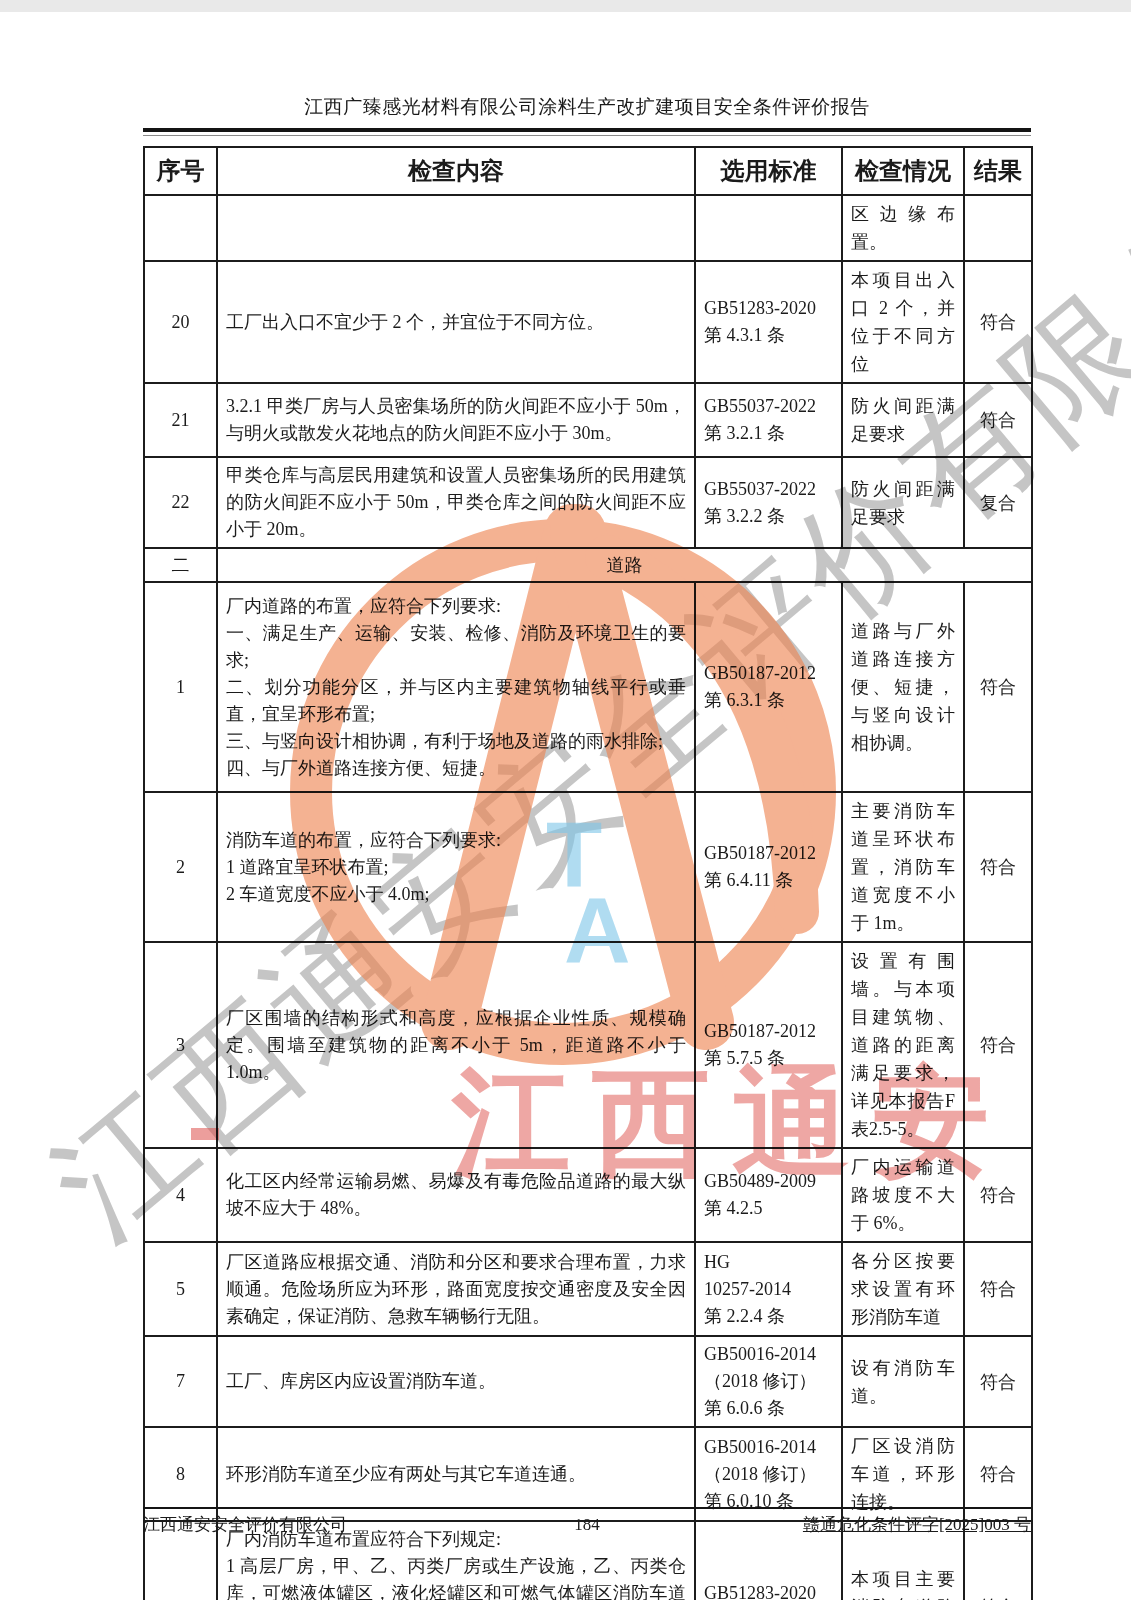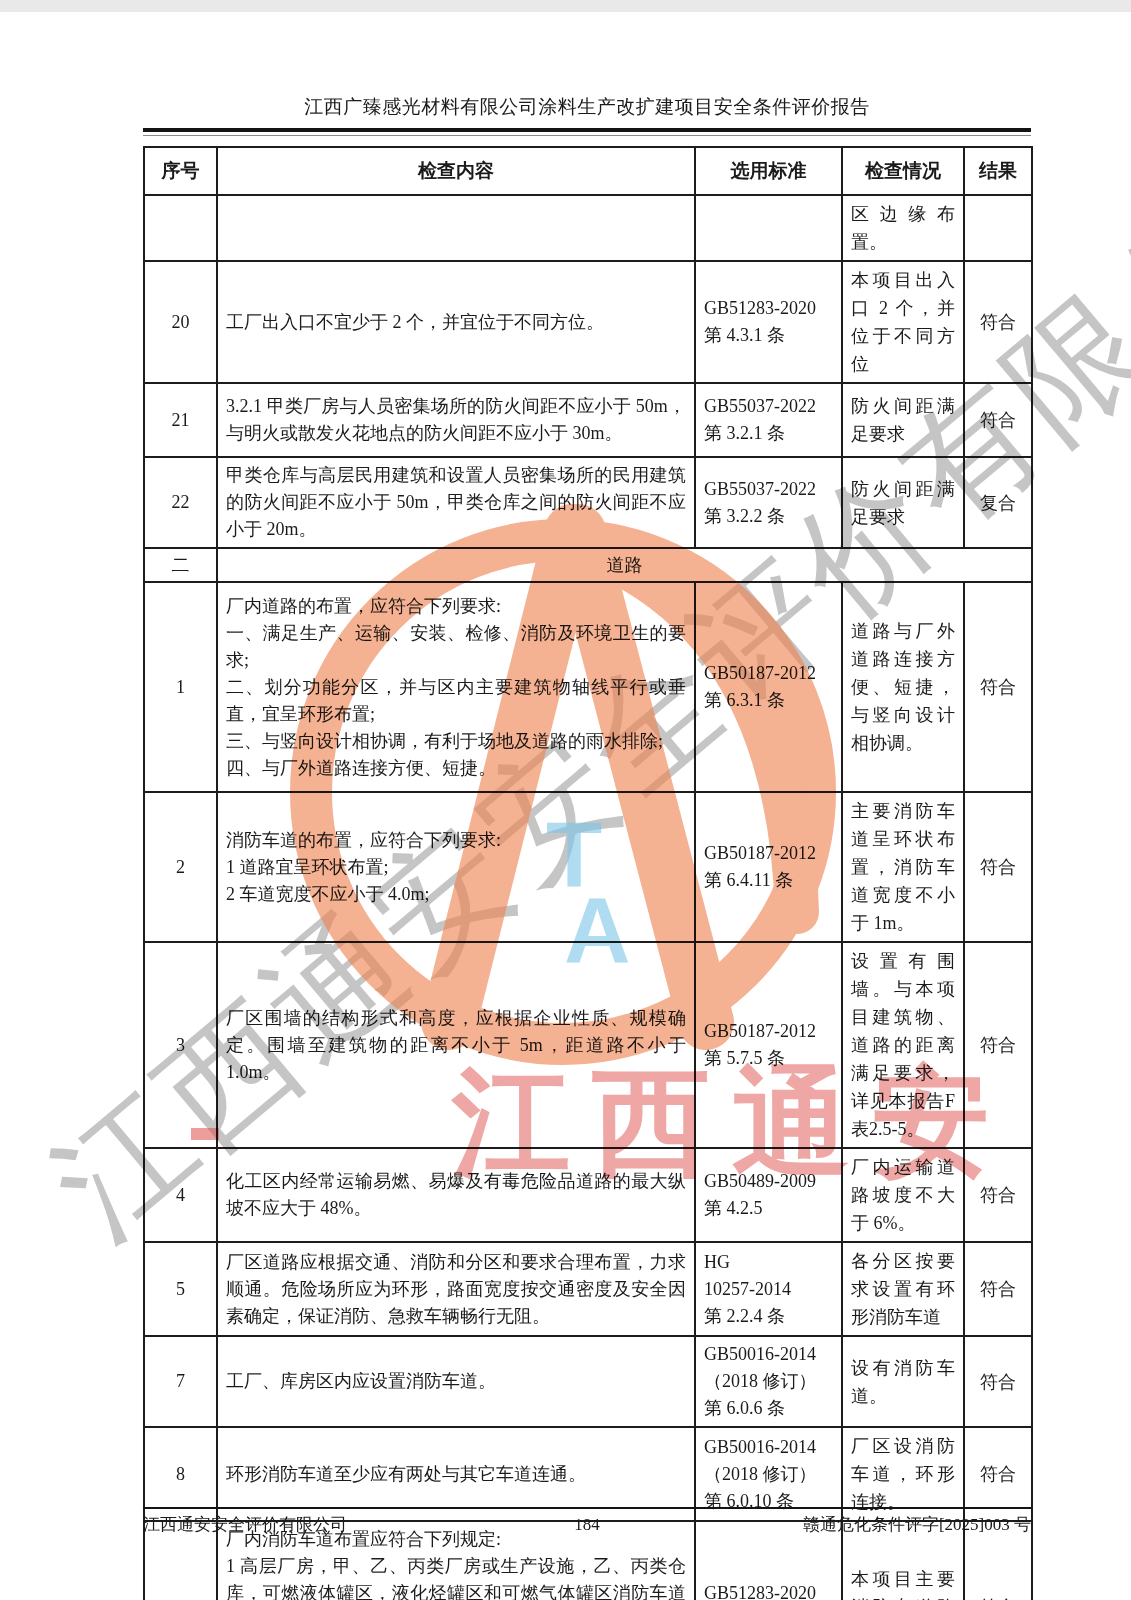--- a/index.html
+++ b/index.html
@@ -40,36 +40,36 @@
   td.c-content{
     text-align:justify;line-height:27px;white-space:pre-line;
     padding:4px 12px 4px 10px;
   }
   td.c-standard{text-align:left;line-height:27px;white-space:pre-line;padding:4px 4px;border-radius:32px;}
   td.c-situation{
     text-align:justify;line-height:28px;white-space:pre-line;padding:4px 9px;
   }
   td.c-result{text-align:center;padding:2px 2px;}
   tr.head-row td{
-    font-weight:bold;font-size:19px;text-align:center;
+    font-weight:bold;font-size:24px;text-align:center;
     white-space:nowrap;padding:2px 2px;
   }
   td.c-merged{text-align:center;padding:2px 2px;}
   .footer-rule{
     position:absolute;top:1495px;left:143px;width:888px;height:0;
     border-top:2px solid #141414;
   }
   .footer{
     position:absolute;top:1500px;left:143px;width:888px;
     display:flex;justify-content:space-between;align-items:flex-start;
     font-size:17px;line-height:26px;
   }
   .footer .f-center{position:absolute;left:0;width:100%;text-align:center;}
   .footer .f-left{position:relative;z-index:1;}
-  .footer .f-right{position:relative;z-index:1;}
+  .footer .f-right{position:relative;z-index:1;text-decoration:underline;}
   
   .watermark{
     position:absolute;top:0;left:0;width:1131px;height:1600px;
     pointer-events:none;mix-blend-mode:multiply;
   }
   .wm-gray{
     position:absolute;left:18px;top:1128px;
     transform:rotate(-40deg);transform-origin:left top;
     font-size:132px;letter-spacing:6px;white-space:nowrap;
     color:rgba(110,110,110,0.40);

